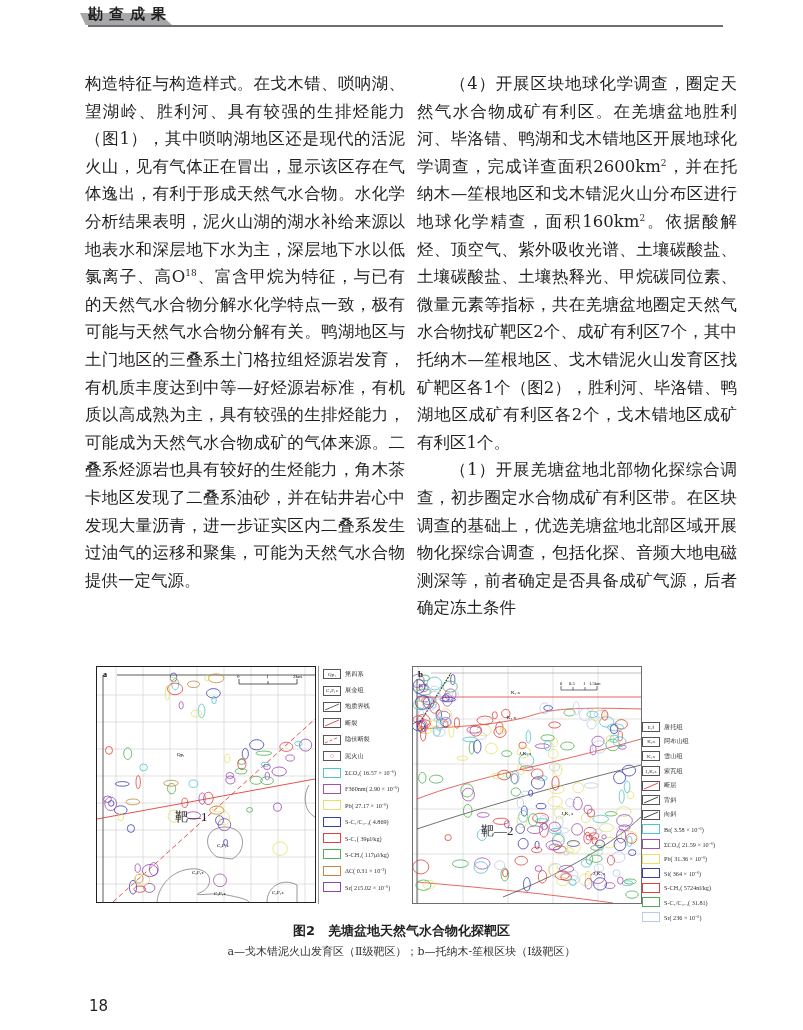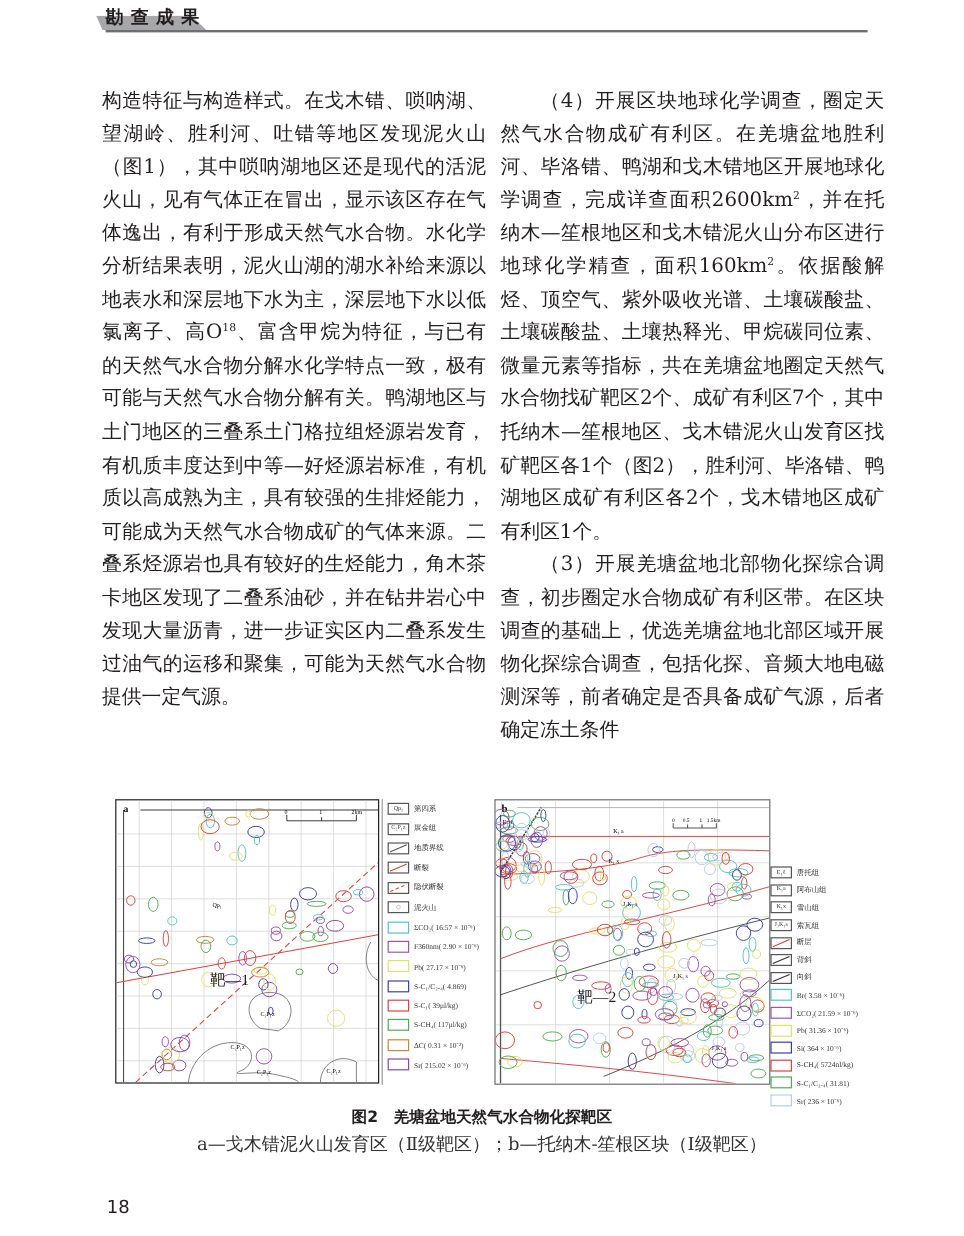--- a/index.html
+++ b/index.html
@@ -24,40 +24,40 @@
   .map-b { left: 322px; top: 4px; width: 228px; height: 236px; border: 1.5px solid #6d6e71; }
   .legend { position: absolute; font-family: "Liberation Serif", serif; font-size: 6.2px; color: #333; }
   .legend-a { left: 228px; top: 4px; width: 84px; height: 238px; border-left: 1px solid #999; padding-left: 4px; }
   .legend-b { left: 552px; top: 58px; width: 86px; }
   .legend-item { display: flex; align-items: center; height: 16.4px; }
   .legend-b .legend-item { height: 14.6px; }
   .swatch { width: 18px; height: 10px; border: 1px solid #555; margin-right: 4px; box-sizing: border-box;
             font-size: 5px; display: flex; align-items: center; justify-content: center; flex: 0 0 auto; }
   .caption { position: absolute; left: 0; width: 803px; text-align: center; }
   .caption-title { top: 922px; font-family: "DejaVu Sans", sans-serif; font-size: 13px; font-weight: bold; }
-  .caption-sub { top: 944px; font-size: 15px; color: #333; }
+  .caption-sub { top: 944px; font-size: 11px; color: #333; }
   .page-number { position: absolute; left: 89px; top: 997px; font-family: "DejaVu Sans", sans-serif; font-size: 15px; }
   svg text { font-family: "Liberation Serif", serif; }
 </style>
 </head>
 <body>
 
 <div class="header">
   <div class="header-tab"></div>
   <div class="header-title">勘查成果</div>
   <div class="header-rule"></div>
 </div>
 
 <div class="col col-left">
-  <p><span>构造特征与构造样式。在戈木错、唢呐湖、望湖岭、胜利河、吐错等地区发现泥火山（图1），其中唢呐湖地区还是现代的活泥火山，见有气体正在冒出，显示该区存在气体逸出，有利于形成天然气水合物。水化学分析结果表明，泥火山湖的湖水补给来源以地表水和深层地下水为主，深层地下水以低氯离子、高O</span><sup>18</sup><span>、富含甲烷为特征，与已有的天然气水合物分解水化学特点一致，极有可能与天然气水合物分解有关。鸭湖地区与土门地区的三叠系土门格拉组烃源岩发育，有机质丰度达到中等—好烃源岩标准，有机质以高成熟为主，具有较强的生排烃能力，可能成为天然气水合物成矿的气体来源。二叠系烃源岩也具有较好的生烃能力，角木茶卡地区发现了二叠系油砂，并在钻井岩心中发现大量沥青，进一步证实区内二叠系发生过油气的运移和聚集，可能为天然气水合物提供一定气源。</span></p>
+  <p><span>构造特征与构造样式。在戈木错、唢呐湖、望湖岭、胜利河、具有较强的生排烃能力（图1），其中唢呐湖地区还是现代的活泥火山，见有气体正在冒出，显示该区存在气体逸出，有利于形成天然气水合物。水化学分析结果表明，泥火山湖的湖水补给来源以地表水和深层地下水为主，深层地下水以低氯离子、高O</span><sup>18</sup><span>、富含甲烷为特征，与已有的天然气水合物分解水化学特点一致，极有可能与天然气水合物分解有关。鸭湖地区与土门地区的三叠系土门格拉组烃源岩发育，有机质丰度达到中等—好烃源岩标准，有机质以高成熟为主，具有较强的生排烃能力，可能成为天然气水合物成矿的气体来源。二叠系烃源岩也具有较好的生烃能力，角木茶卡地区发现了二叠系油砂，并在钻井岩心中发现大量沥青，进一步证实区内二叠系发生过油气的运移和聚集，可能为天然气水合物提供一定气源。</span></p>
 </div>
 
 <div class="col col-right">
   <p class="indent"><span>（4）开展区块地球化学调查，圈定天然气水合物成矿有利区。在羌塘盆地胜利河、毕洛错、鸭湖和戈木错地区开展地球化学调查，完成详查面积2600km</span><sup>2</sup><span>，并在托纳木—笙根地区和戈木错泥火山分布区进行地球化学精查，面积160km</span><sup>2</sup><span>。依据酸解烃、顶空气、紫外吸收光谱、土壤碳酸盐、土壤碳酸盐、土壤热释光、甲烷碳同位素、微量元素等指标，共在羌塘盆地圈定天然气水合物找矿靶区2个、成矿有利区7个，其中托纳木—笙根地区、戈木错泥火山发育区找矿靶区各1个（图2），胜利河、毕洛错、鸭湖地区成矿有利区各2个，戈木错地区成矿有利区1个。</span></p>
-  <p class="indent">（3）开展羌塘盆地北部物化探综合调查，初步圈定水合物成矿有利区带。在区块调查的基础上，优选羌塘盆地北部区域开展物化探综合调查，包括化探、音频大地电磁测深等，前者确定是否具备成矿气源，后者确定冻土条件</p>
+  <p class="indent">（1）开展羌塘盆地北部物化探综合调查，初步圈定水合物成矿有利区带。在区块调查的基础上，优选羌塘盆地北部区域开展物化探综合调查，包括化探、音频大地电磁测深等，前者确定是否具备成矿气源，后者确定冻土条件</p>
 </div>
 
 <div class="figure">
 
   <div class="map map-a">
     <svg id="svg-a" width="218" height="235" viewBox="0 0 218 235">
       <g stroke="#cfcfcf" stroke-width="0.6">
         <line x1="19" y1="0" x2="19" y2="235"></line>
           <line x1="46" y1="0" x2="46" y2="235"></line>
         <line x1="73" y1="0" x2="73" y2="235"></line>

